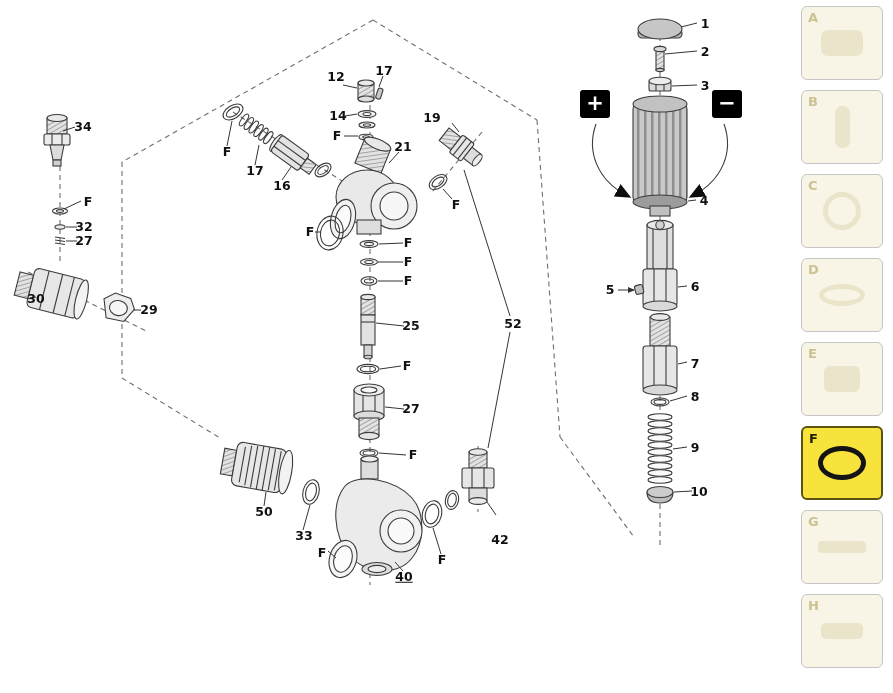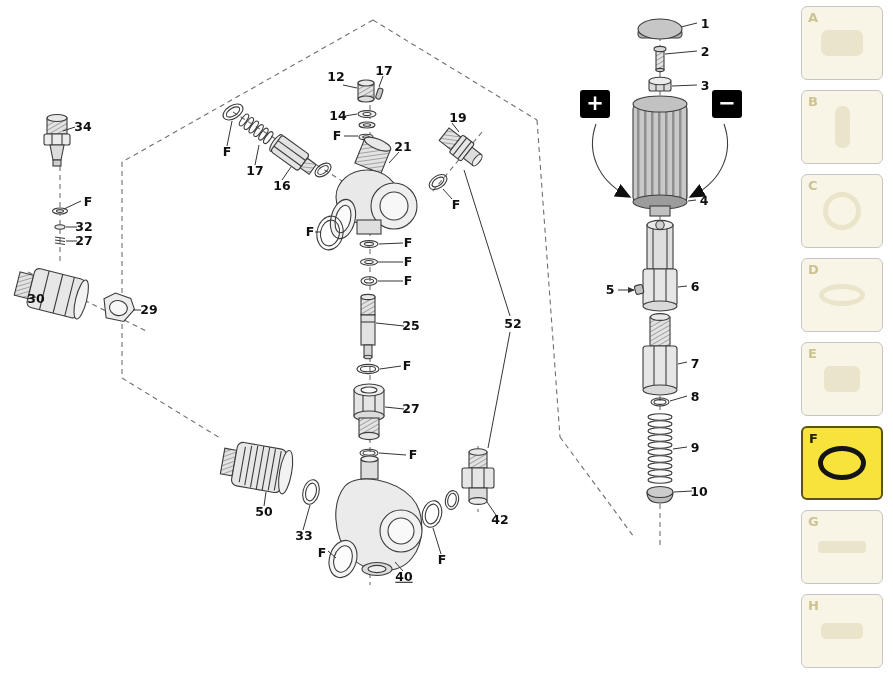--- a/index.html
+++ b/index.html
@@ -404,31 +404,31 @@
       <div class="plabel" style="left: 695px; top: 287px;">6</div>
       <div class="plabel" style="left: 695px; top: 364px;">7</div>
       <div class="plabel" style="left: 695px; top: 397px;">8</div>
       <div class="plabel" style="left: 695px; top: 448px;">9</div>
       <div class="plabel" style="left: 699px; top: 492px;">10</div>
       <div class="plabel" style="left: 384px; top: 71px;">17</div>
       <div class="plabel" style="left: 336px; top: 77px;">12</div>
       <div class="plabel" style="left: 338px; top: 116px;">14</div>
       <div class="plabel" style="left: 282px; top: 186px;">16</div>
       <div class="plabel" style="left: 255px; top: 171px;">17</div>
-      <div class="plabel" style="left: 458px; top: 118px;">19</div>
+      <div class="plabel" style="left: 432px; top: 118px;">19</div>
       <div class="plabel" style="left: 403px; top: 147px;">21</div>
       <div class="plabel" style="left: 411px; top: 326px;">25</div>
       <div class="plabel" style="left: 411px; top: 409px;">27</div>
       <div class="plabel" style="left: 149px; top: 310px;">29</div>
       <div class="plabel" style="left: 36px; top: 299px;">30</div>
       <div class="plabel" style="left: 84px; top: 241px;">27</div>
       <div class="plabel" style="left: 84px; top: 227px;">32</div>
       <div class="plabel" style="left: 83px; top: 127px;">34</div>
       <div class="plabel" style="left: 404px; top: 577px; text-decoration: underline;">40</div>
-      <div class="plabel" style="left: 500px; top: 520px;">42</div>
+      <div class="plabel" style="left: 500px; top: 540px;">42</div>
       <div class="plabel" style="left: 304px; top: 536px;">33</div>
       <div class="plabel" style="left: 264px; top: 512px;">50</div>
       <div class="plabel" style="left: 513px; top: 324px;">52</div>
       <div class="plabel f" style="left: 88px; top: 202px;">F</div>
       <div class="plabel f" style="left: 227px; top: 152px;">F</div>
       <div class="plabel f" style="left: 337px; top: 136px;">F</div>
       <div class="plabel f" style="left: 456px; top: 205px;">F</div>
       <div class="plabel f" style="left: 310px; top: 232px;">F</div>
       <div class="plabel f" style="left: 408px; top: 243px;">F</div>
       <div class="plabel f" style="left: 408px; top: 262px;">F</div>

